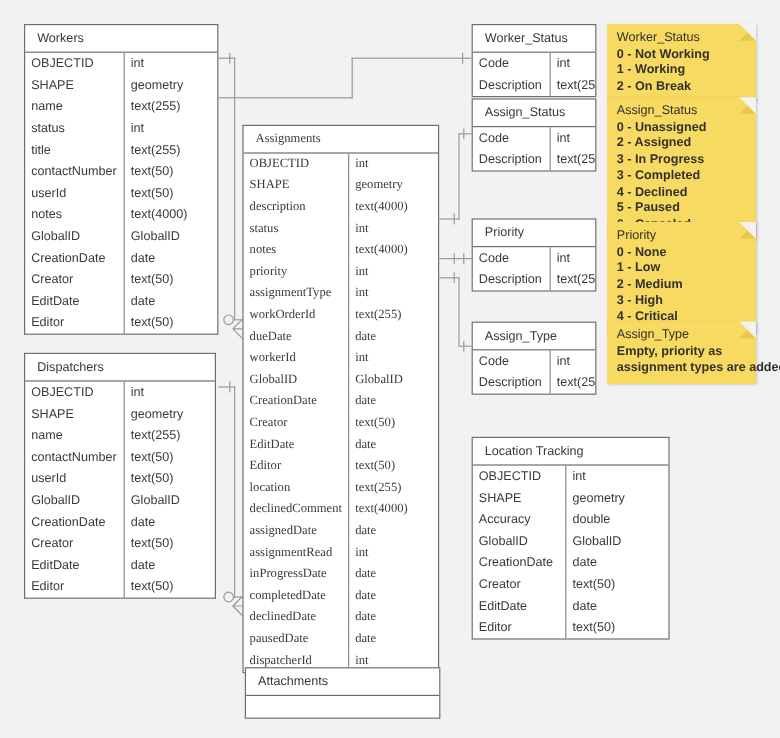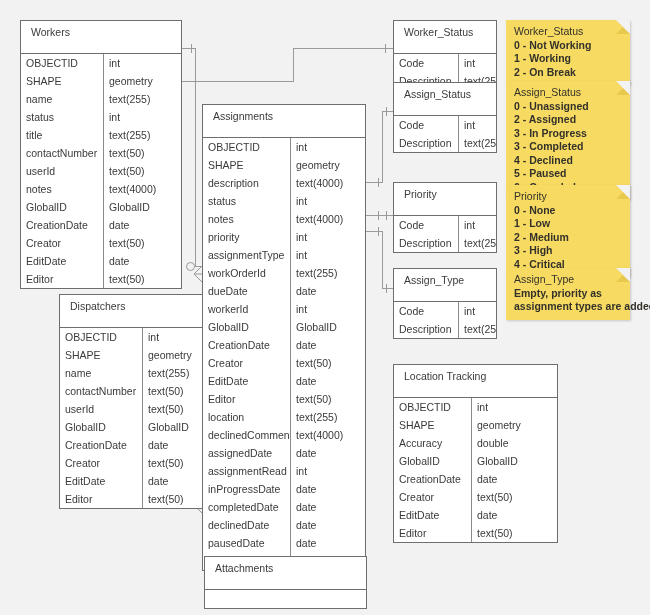--- a/index.html
+++ b/index.html
@@ -21,21 +21,21 @@
   .table {
     position: absolute;
     background: #ffffff;
     border: 1px solid #6e6e6e;
     box-sizing: border-box;
     z-index: 5;
   }
   .table-title {
     font-size: 10.5px;
     color: #3a3a3a;
-    padding: 5px 0 15px 10px;
+    padding: 5px 0 5px 10px;
     border-bottom: 1px solid #6e6e6e;
     line-height: 12px;
     white-space: nowrap;
   }
   .rows { display: block; }
   .row {
     display: flex;
     font-size: 10.5px;
     color: #3a3a3a;
     line-height: 12px;
@@ -232,21 +232,21 @@
           <div class="fname">EditDate</div>
           <div class="ftype">date</div>
         </div>
         <div class="row">
           <div class="fname">Editor</div>
           <div class="ftype">text(50)</div>
         </div>
       </div>
   </div>
 
-  <div class="table w-wide" style="left:20px; top:294px; width:160px;margin-left:39px;">
+  <div class="table w-wide" style="left:20px; top:294px; width:160px;">
     <div class="table-title">Dispatchers</div>
     <div class="rows">
         <div class="row">
           <div class="fname">OBJECTID</div>
           <div class="ftype">int</div>
         </div>
         <div class="row">
           <div class="fname">SHAPE</div>
           <div class="ftype">geometry</div>
         </div>
@@ -278,21 +278,21 @@
           <div class="fname">EditDate</div>
           <div class="ftype">date</div>
         </div>
         <div class="row">
           <div class="fname">Editor</div>
           <div class="ftype">text(50)</div>
         </div>
       </div>
   </div>
 
-  <div class="table w-mid" style="left:202px; top:104px; width:164px;">
+  <div class="table w-mid" style="left:202px; top:104px; width:164px;font-family:Liberation Serif, serif;">
     <div class="table-title">Assignments</div>
     <div class="rows">
         <div class="row">
           <div class="fname">OBJECTID</div>
           <div class="ftype">int</div>
         </div>
         <div class="row">
           <div class="fname">SHAPE</div>
           <div class="ftype">geometry</div>
         </div>

